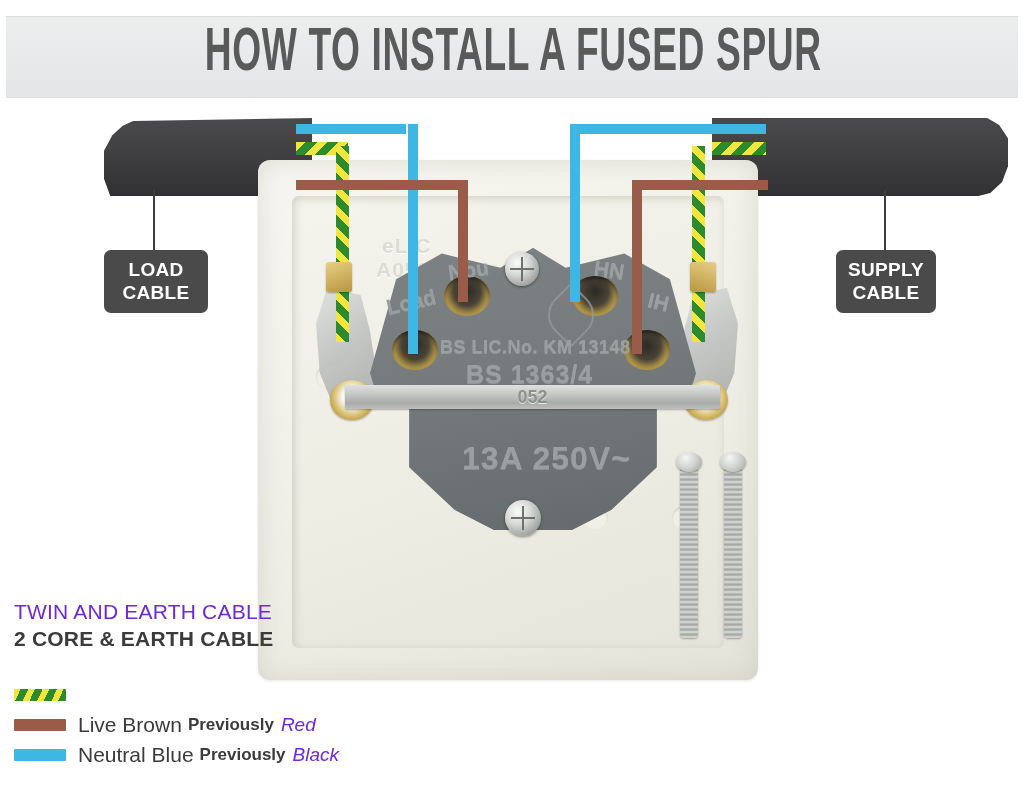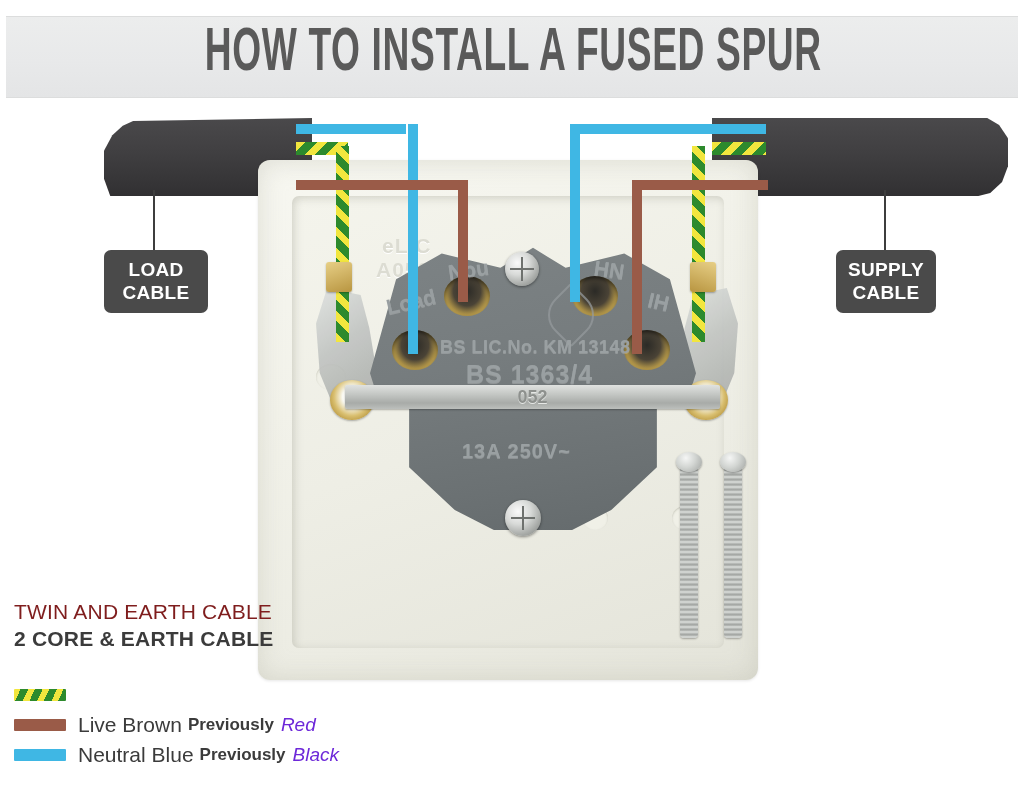--- a/index.html
+++ b/index.html
@@ -62,21 +62,21 @@
                        38% 100%,26% 93%,12% 78%,12% 56%,3% 56%,0% 45%);
      box-shadow:0 2px 5px rgba(0,0,0,.30);}
   .spur-text{position:absolute;color:#9aa0a2;text-shadow:0 1px 0 rgba(255,255,255,.22);
      white-space:nowrap;font-weight:bold;}
   #t-load{left:386px;top:290px;font-size:21px;transform:rotate(-13deg);color:#989ea0;}
   #t-neutral{left:448px;top:258px;font-size:21px;transform:rotate(-8deg);}
   #t-in1{left:594px;top:258px;font-size:21px;transform:rotate(8deg);}
   #t-in2{left:648px;top:290px;font-size:21px;transform:rotate(13deg);}
   #t-bslic{left:440px;top:337px;font-size:18px;letter-spacing:.5px;}
   #t-bs1363{left:466px;top:360px;font-size:25px;letter-spacing:1px;}
-  #t-rating{left:462px;top:440px;font-size:20px;letter-spacing:1px;}
+  #t-rating{left:462px;top:440px;font-size:32px;letter-spacing:1px;}
 
   
   .terminal{position:absolute;width:46px;height:40px;border-radius:50%;
      background:radial-gradient(ellipse at 50% 38%,#2b2a26 0%,#4a4336 42%,#b79a4a 68%,#e2c97a 82%,#9c8340 100%);
      box-shadow:inset 0 2px 4px rgba(0,0,0,.65);}
   #term-1{left:392px;top:330px;}
   #term-2{left:444px;top:276px;}
   #term-3{left:572px;top:276px;}
   #term-4{left:624px;top:330px;}
 
@@ -126,21 +126,21 @@
   .wire{position:absolute;}
   .wire-blue{background:#3fb7e4;}
   .wire-brown{background:#9a5b48;}
   .wire-earth{background:repeating-linear-gradient(135deg,
       #f2e63e 0px,#f2e63e 7px,#2d8a2d 7px,#2d8a2d 15px);}
   .wire-earth-v{background:repeating-linear-gradient(45deg,
       #f2e63e 0px,#f2e63e 7px,#2d8a2d 7px,#2d8a2d 15px);}
 
   
   #legend{position:absolute;left:14px;top:598px;width:420px;}
-  #cable-name-1{font-size:21px;color:#7f1d1d;letter-spacing:.2px;line-height:27px;}
+  #cable-name-1{font-size:21px;color:#6d28d9;letter-spacing:.2px;line-height:27px;}
   #cable-name-2{font-size:21px;color:#3b3b3b;font-weight:bold;letter-spacing:.2px;
      line-height:27px;}
   .legend-row{display:flex;align-items:center;height:30px;}
   .swatch{width:52px;height:12px;margin-right:12px;flex:0 0 auto;border-radius:1px;}
   .sw-earth{background:repeating-linear-gradient(115deg,
       #f2e63e 0px,#f2e63e 6px,#2d8a2d 6px,#2d8a2d 13px);}
   .sw-brown{background:#9a5b48;}
   .sw-blue{background:#3fb7e4;}
   .lg-main{font-size:21px;color:#3b3b3b;}
   .lg-sub{font-size:17px;color:#3b3b3b;font-weight:bold;margin-left:6px;}

